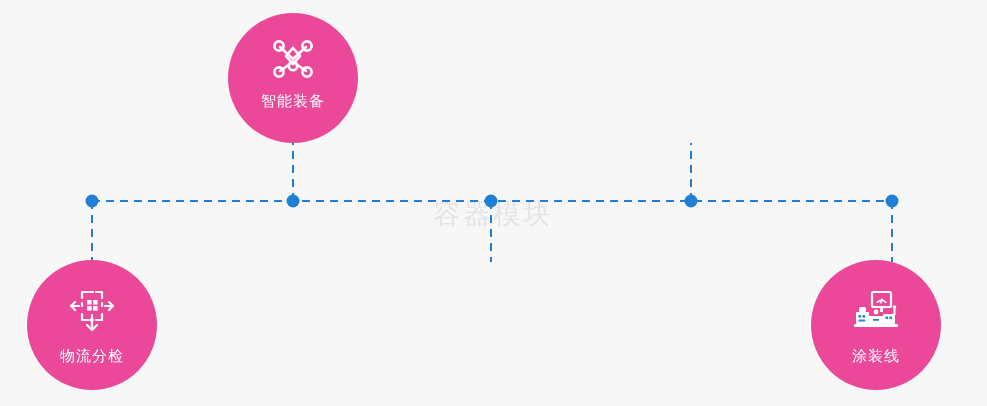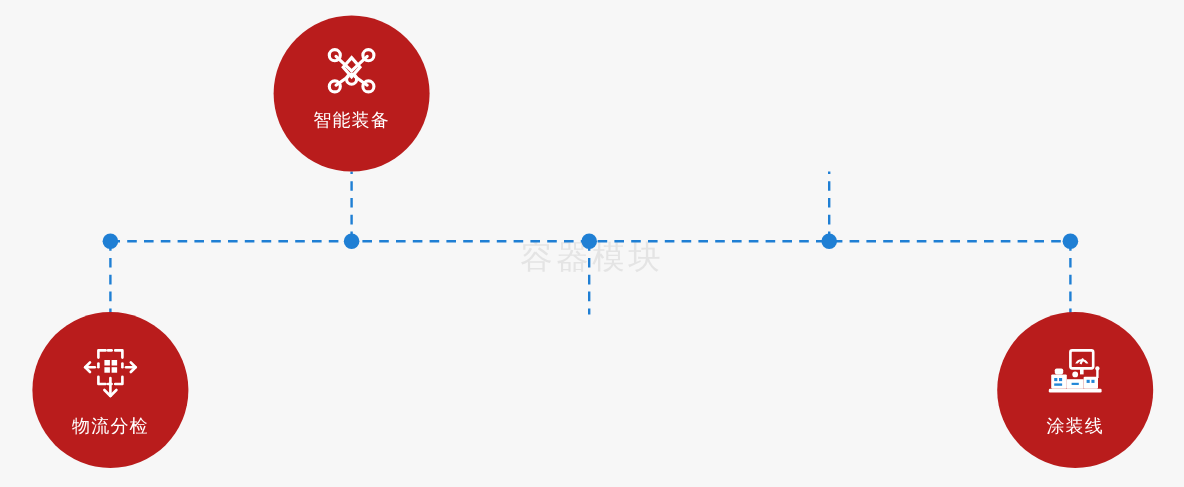--- a/index.html
+++ b/index.html
@@ -56,21 +56,21 @@
     transform: translate(-50%, -50%);
     z-index: 4;
   }
 
   
   .node-circle {
     position: absolute;
     width: 130px;
     height: 130px;
     border-radius: 50%;
-    background: #b91c1c;
+    background: #ec4899;
     transform: translate(-50%, -50%);
     z-index: 3;
     display: flex;
     flex-direction: column;
     align-items: center;
     justify-content: flex-start;
     box-sizing: border-box;
     padding-top: 22px;
   }
   .node-circle .ico {
@@ -173,21 +173,21 @@
 
           <path d="M26 29 L26 44"></path>
           <path d="M21 39 L26 44 L31 39"></path>
         </g>
       </svg>
     </span>
     <span class="cap">物流分检</span>
   </div>
 
 
-  <div class="node-circle bottom" style="left:896px; top:325px;">
+  <div class="node-circle bottom" style="left:876px; top:325px;">
     <span class="ico">
       <svg viewBox="0 0 52 48" xmlns="http://www.w3.org/2000/svg">
         <g fill="#ffffff" stroke="none">
 
           <rect x="4" y="38" width="44" height="3" rx="1"></rect>
 
           <rect x="6" y="26" width="13" height="12" rx="1"></rect>
 
           <rect x="9" y="21" width="7" height="5" rx="1.5"></rect>
 

